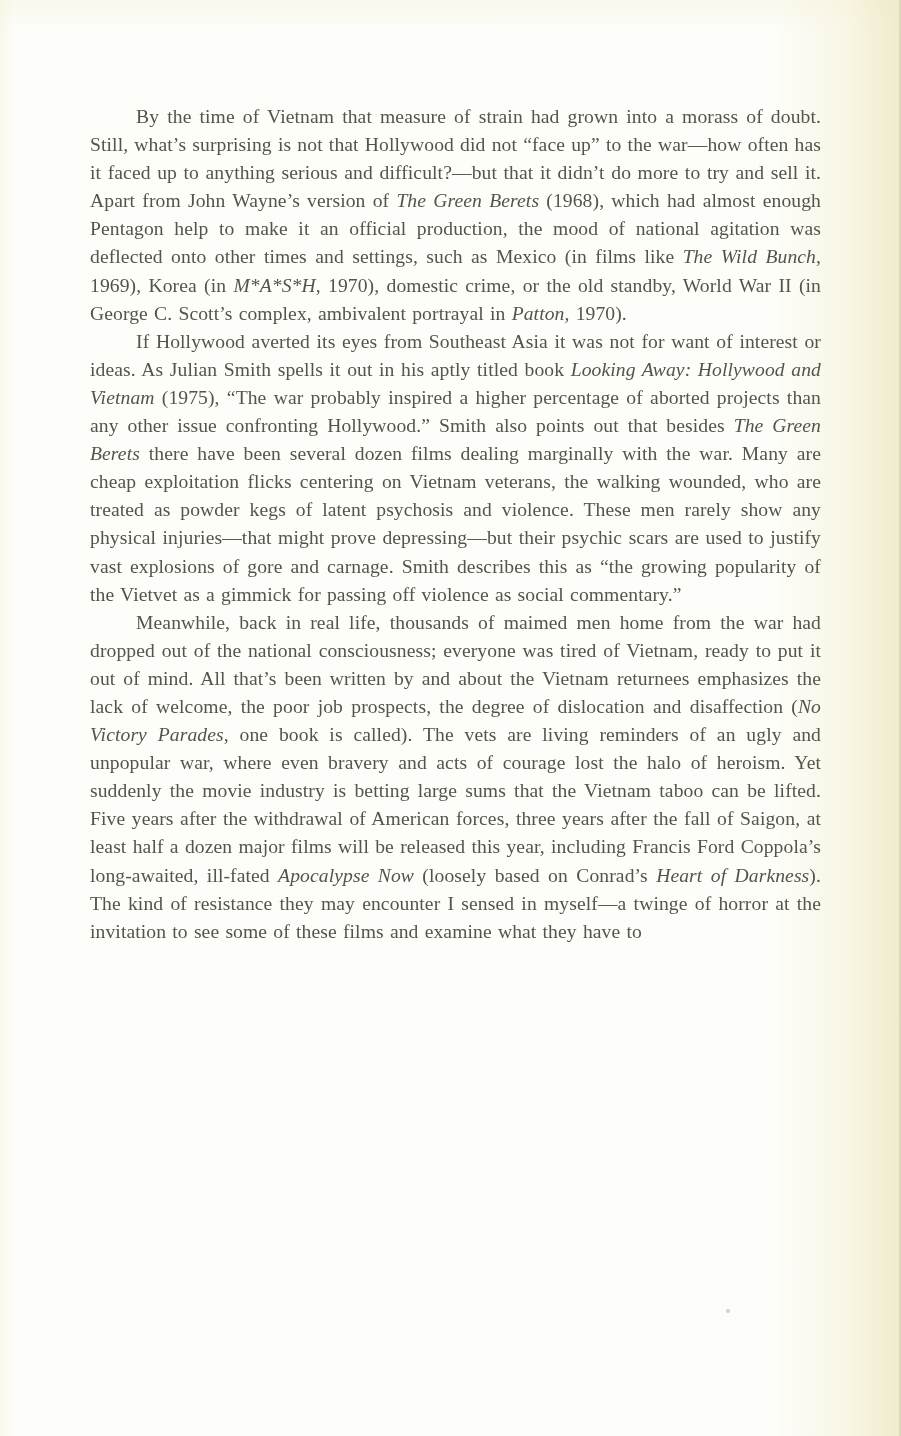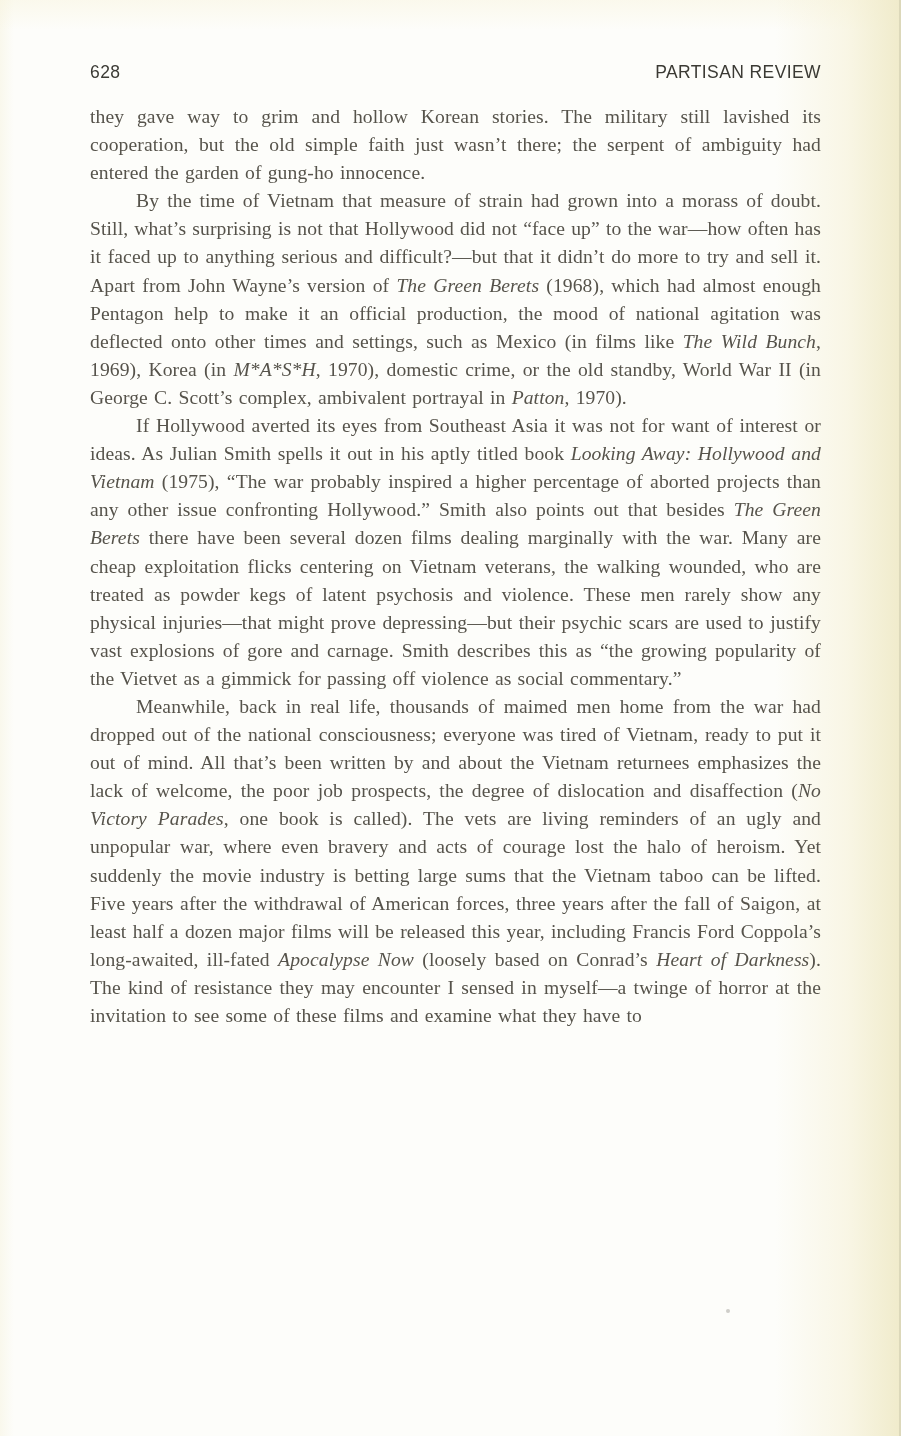--- a/index.html
+++ b/index.html
@@ -80,27 +80,22 @@
     width:4px;
     height:4px;
     border-radius:50%;
     background:rgba(120,118,110,0.35);
   }
 </style>
 </head>
 <body>
 
 <div class="page">
-  <div class="page-header">
-    <span>628</span>
-    <span>PARTISAN REVIEW</span>
-  </div>
 
   <div class="page-body">
-      <p class=""><span>they gave way to grim and hollow Korean stories. The military still lavished its cooperation, but the old simple faith just wasn’t there; the serpent of ambiguity had entered the garden of gung-ho innocence.</span></p>
       <p class="indent"><span>By the time of Vietnam that measure of strain had grown into a morass of doubt. Still, what’s surprising is not that Hollywood did not “face up” to the war—how often has it faced up to anything serious and difficult?—but that it didn’t do more to try and sell it. Apart from John Wayne’s version of </span><em>The Green Berets</em><span> (1968), which had almost enough Pentagon help to make it an official production, the mood of national agitation was deflected onto other times and settings, such as Mexico (in films like </span><em>The Wild Bunch</em><span>, 1969), Korea (in </span><em>M*A*S*H</em><span>, 1970), domestic crime, or the old standby, World War II (in George C. Scott’s complex, ambivalent portrayal in </span><em>Patton</em><span>, 1970).</span></p>
       <p class="indent"><span>If Hollywood averted its eyes from Southeast Asia it was not for want of interest or ideas. As Julian Smith spells it out in his aptly titled book </span><em>Looking Away: Hollywood and Vietnam</em><span> (1975), “The war probably inspired a higher percentage of aborted projects than any other issue confronting Hollywood.” Smith also points out that besides </span><em>The Green Berets</em><span> there have been several dozen films dealing marginally with the war. Many are cheap exploitation flicks centering on Vietnam veterans, the walking wounded, who are treated as powder kegs of latent psychosis and violence. These men rarely show any physical injuries—that might prove depressing—but their psychic scars are used to justify vast explosions of gore and carnage. Smith describes this as “the growing popularity of the Vietvet as a gimmick for passing off violence as social commentary.”</span></p>
       <p class="indent"><span>Meanwhile, back in real life, thousands of maimed men home from the war had dropped out of the national consciousness; everyone was tired of Vietnam, ready to put it out of mind. All that’s been written by and about the Vietnam returnees emphasizes the lack of welcome, the poor job prospects, the degree of dislocation and disaffection (</span><em>No Victory Parades</em><span>, one book is called). The vets are living reminders of an ugly and unpopular war, where even bravery and acts of courage lost the halo of heroism. Yet suddenly the movie industry is betting large sums that the Vietnam taboo can be lifted. Five years after the withdrawal of American forces, three years after the fall of Saigon, at least half a dozen major films will be released this year, including Francis Ford Coppola’s long-awaited, ill-fated </span><em>Apocalypse Now</em><span> (loosely based on Conrad’s </span><em>Heart of Darkness</em><span>). The kind of resistance they may encounter I sensed in myself—a twinge of horror at the invitation to see some of these films and examine what they have to</span></p>
     </div>
 
   <div class="speck"></div>
   <div class="edge-line"></div>
 </div>
 
 </body></html>

